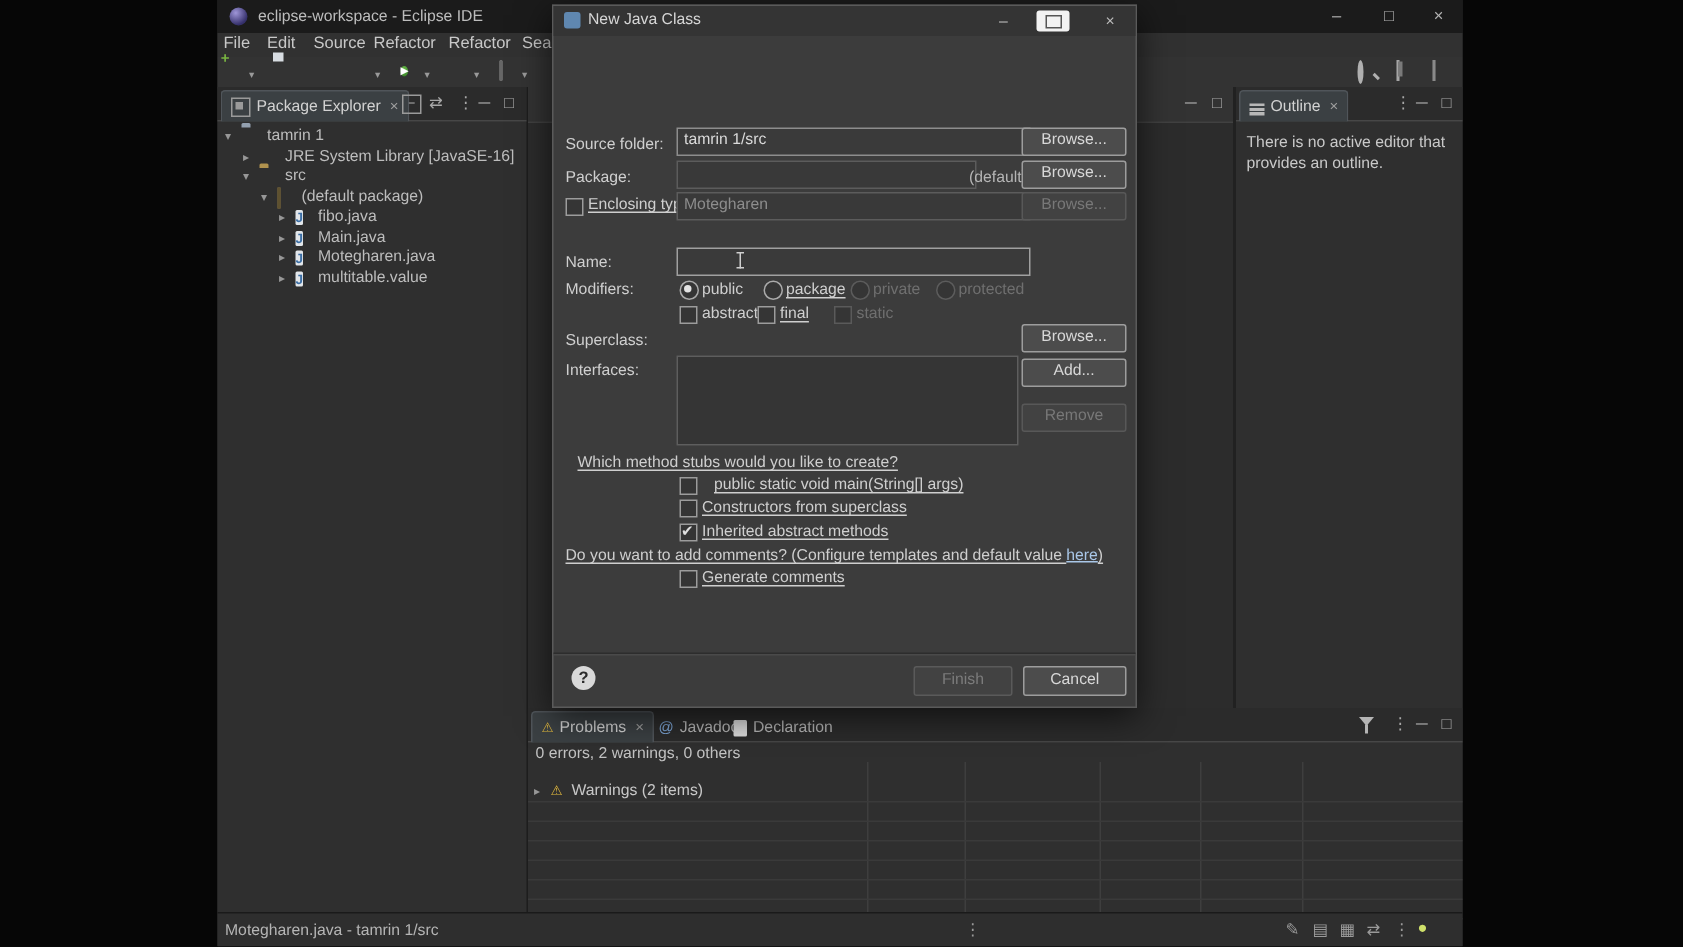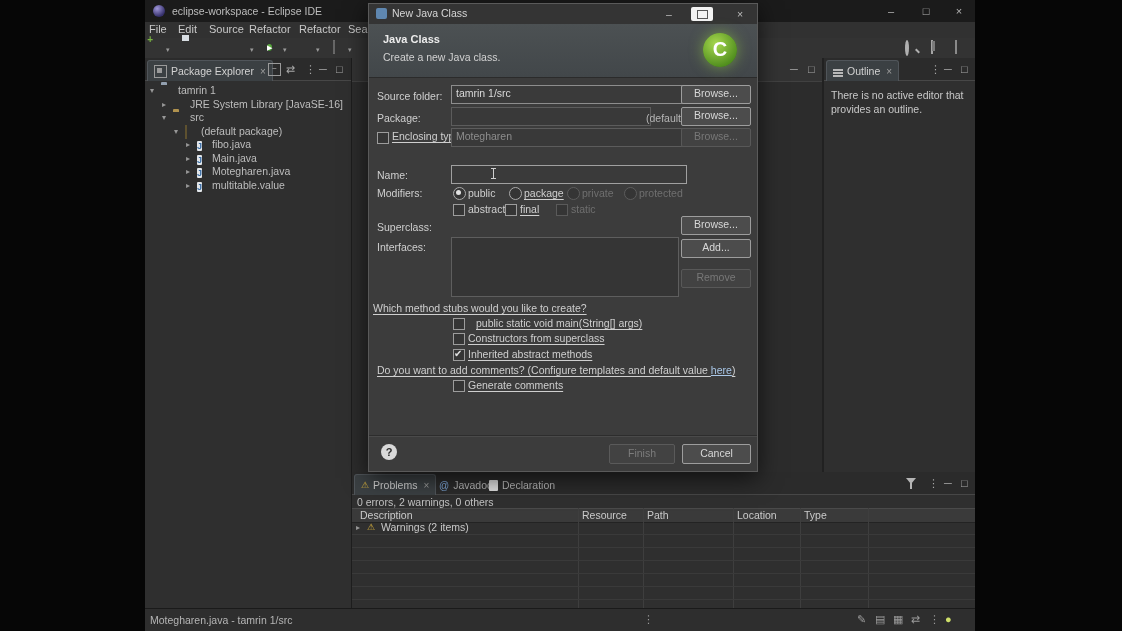--- a/index.html
+++ b/index.html
@@ -271,27 +271,20 @@
             <span>Declaration</span>
           </div>
           <span class="funnel" style="left:554px"></span>
           <span class="pbarico" style="left:576px">⋮</span>
           <span class="pbarico" style="left:592px">─</span>
           <span class="pbarico" style="left:609px">□</span>
         </div>
 
         <div class="summary">0 errors, 2 warnings, 0 others</div>
 
-        <div class="phead">
-          <span class="hcell" style="left:8px">Description</span>
-          <span class="hcell" style="left:230px">Resource</span>
-          <span class="hcell" style="left:295px">Path</span>
-          <span class="hcell" style="left:385px">Location</span>
-          <span class="hcell" style="left:452px">Type</span>
-        </div>
         <span class="vline" style="left:226px"></span>
         <span class="vline" style="left:291px"></span>
         <span class="vline" style="left:381px"></span>
         <span class="vline" style="left:448px"></span>
         <span class="vline" style="left:516px"></span>
 
         <div class="prow" style="top:49px">
           <span class="abs" style="left:4px;top:0;font-size:8px;color:#979797;line-height:13px">▸</span>
           <span class="warn abs" style="left:15px;top:0;line-height:13px">⚠</span>
           <span class="abs" style="left:29px;top:0;line-height:13px">Warnings (2 items)</span>
@@ -319,25 +312,20 @@
 
   <div class="dialog">
     <div class="dtitle">
       <span class="dwiz"></span>
       <span class="abs" style="left:23px;top:3px">New Java Class</span>
       <span class="dbtn" style="left:285px">–</span>
       <span class="dmax" style="left:322px"></span>
       <span class="dbtn" style="left:356px">×</span>
     </div>
 
-    <div class="banner">
-      <span class="btitle">Java Class</span>
-      <span class="bdesc">Create a new Java class.</span>
-      <span class="clogo">C</span>
-    </div>
 
     <span class="flabel" style="left:8px;top:86px">Source folder:</span>
     <div class="fld" style="left:82px;top:81px;width:226px">tamrin 1/src</div>
     <div class="pbtn" style="left:312px;top:81px">Browse...</div>
 
     <span class="flabel" style="left:8px;top:108px">Package:</span>
     <div class="fld dis" style="left:82px;top:103px;width:190px"></div>
     <span class="flabel" style="left:277px;top:108px;color:#b5b5b5">(default)</span>
     <div class="pbtn" style="left:312px;top:103px">Browse...</div>
 
@@ -368,21 +356,21 @@
     <span class="olabel dim" style="left:202px;top:199px">static</span>
 
     <span class="flabel" style="left:8px;top:217px">Superclass:</span>
     <div class="pbtn" style="left:312px;top:212px">Browse...</div>
 
     <span class="flabel" style="left:8px;top:237px">Interfaces:</span>
     <div class="lb" style="left:82px;top:233px;width:226px;height:58px"></div>
     <div class="pbtn" style="left:312px;top:235px">Add...</div>
     <div class="pbtn dis" style="left:312px;top:265px">Remove</div>
 
-    <span class="flabel ul" style="left:4px;top:298px">Which method stubs would you like to create?</span>
+    <span class="flabel ul" style="left:16px;top:298px">Which method stubs would you like to create?</span>
     <span class="cb" style="left:84px;top:314px"></span>
     <span class="olabel ul" style="left:107px;top:313px">public static void main(String[] args)</span>
     <span class="cb" style="left:84px;top:329px"></span>
     <span class="olabel ul" style="left:99px;top:328px">Constructors from superclass</span>
     <span class="cb checked" style="left:84px;top:345px"></span>
     <span class="olabel ul" style="left:99px;top:344px">Inherited abstract methods</span>
 
     <span class="flabel" style="left:8px;top:360px"><span class="ul">Do you want to add comments? (Configure templates and default value </span><span class="link">here</span><span class="ul">)</span></span>
     <span class="cb" style="left:84px;top:376px"></span>
     <span class="olabel ul" style="left:99px;top:375px">Generate comments</span>

